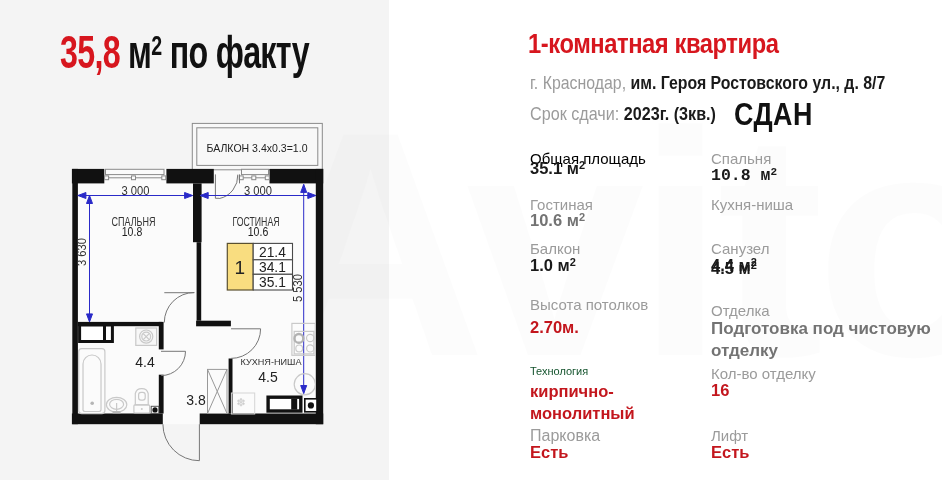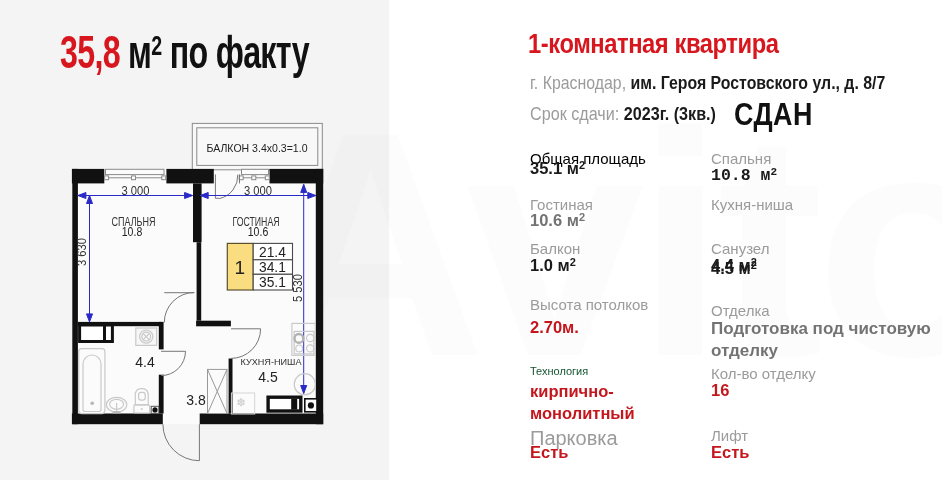--- a/index.html
+++ b/index.html
@@ -280,19 +280,19 @@
 <div class="abs" style="left:711px;top:318px;font-size:17px;font-weight:bold;color:#737373;line-height:21.5px;">Подготовка под чистовую<br>отделку</div>
 
 <div class="abs" style="left:530px;top:365px;font-size:11px;color:#14532d;">Технология</div>
 
 <div class="abs" style="left:530px;top:381px;font-size:16.5px;font-weight:bold;color:#c3161d;line-height:21.5px;">кирпично-<br>монолитный</div>
 
 <div class="abs" style="left:711px;top:365px;font-size:15px;color:#9b9b9b;">Кол-во отделку</div>
 
 <div class="abs" style="left:711px;top:381px;font-size:16.5px;font-weight:bold;color:#c3161d;">16</div>
 
-<div class="abs" style="left:530px;top:427px;font-size:20px;color:#9b9b9b;">Парковка</div>
+<div class="abs" style="left:530px;top:427px;font-size:16px;color:#9b9b9b;">Парковка</div>
 
 <div class="abs" style="left:530px;top:443px;font-size:16.5px;font-weight:bold;color:#c3161d;">Есть</div>
 
 <div class="abs" style="left:711px;top:427px;font-size:15px;color:#9b9b9b;">Лифт</div>
 
 <div class="abs" style="left:711px;top:443px;font-size:16.5px;font-weight:bold;color:#c3161d;">Есть</div>
 
 </body></html>

